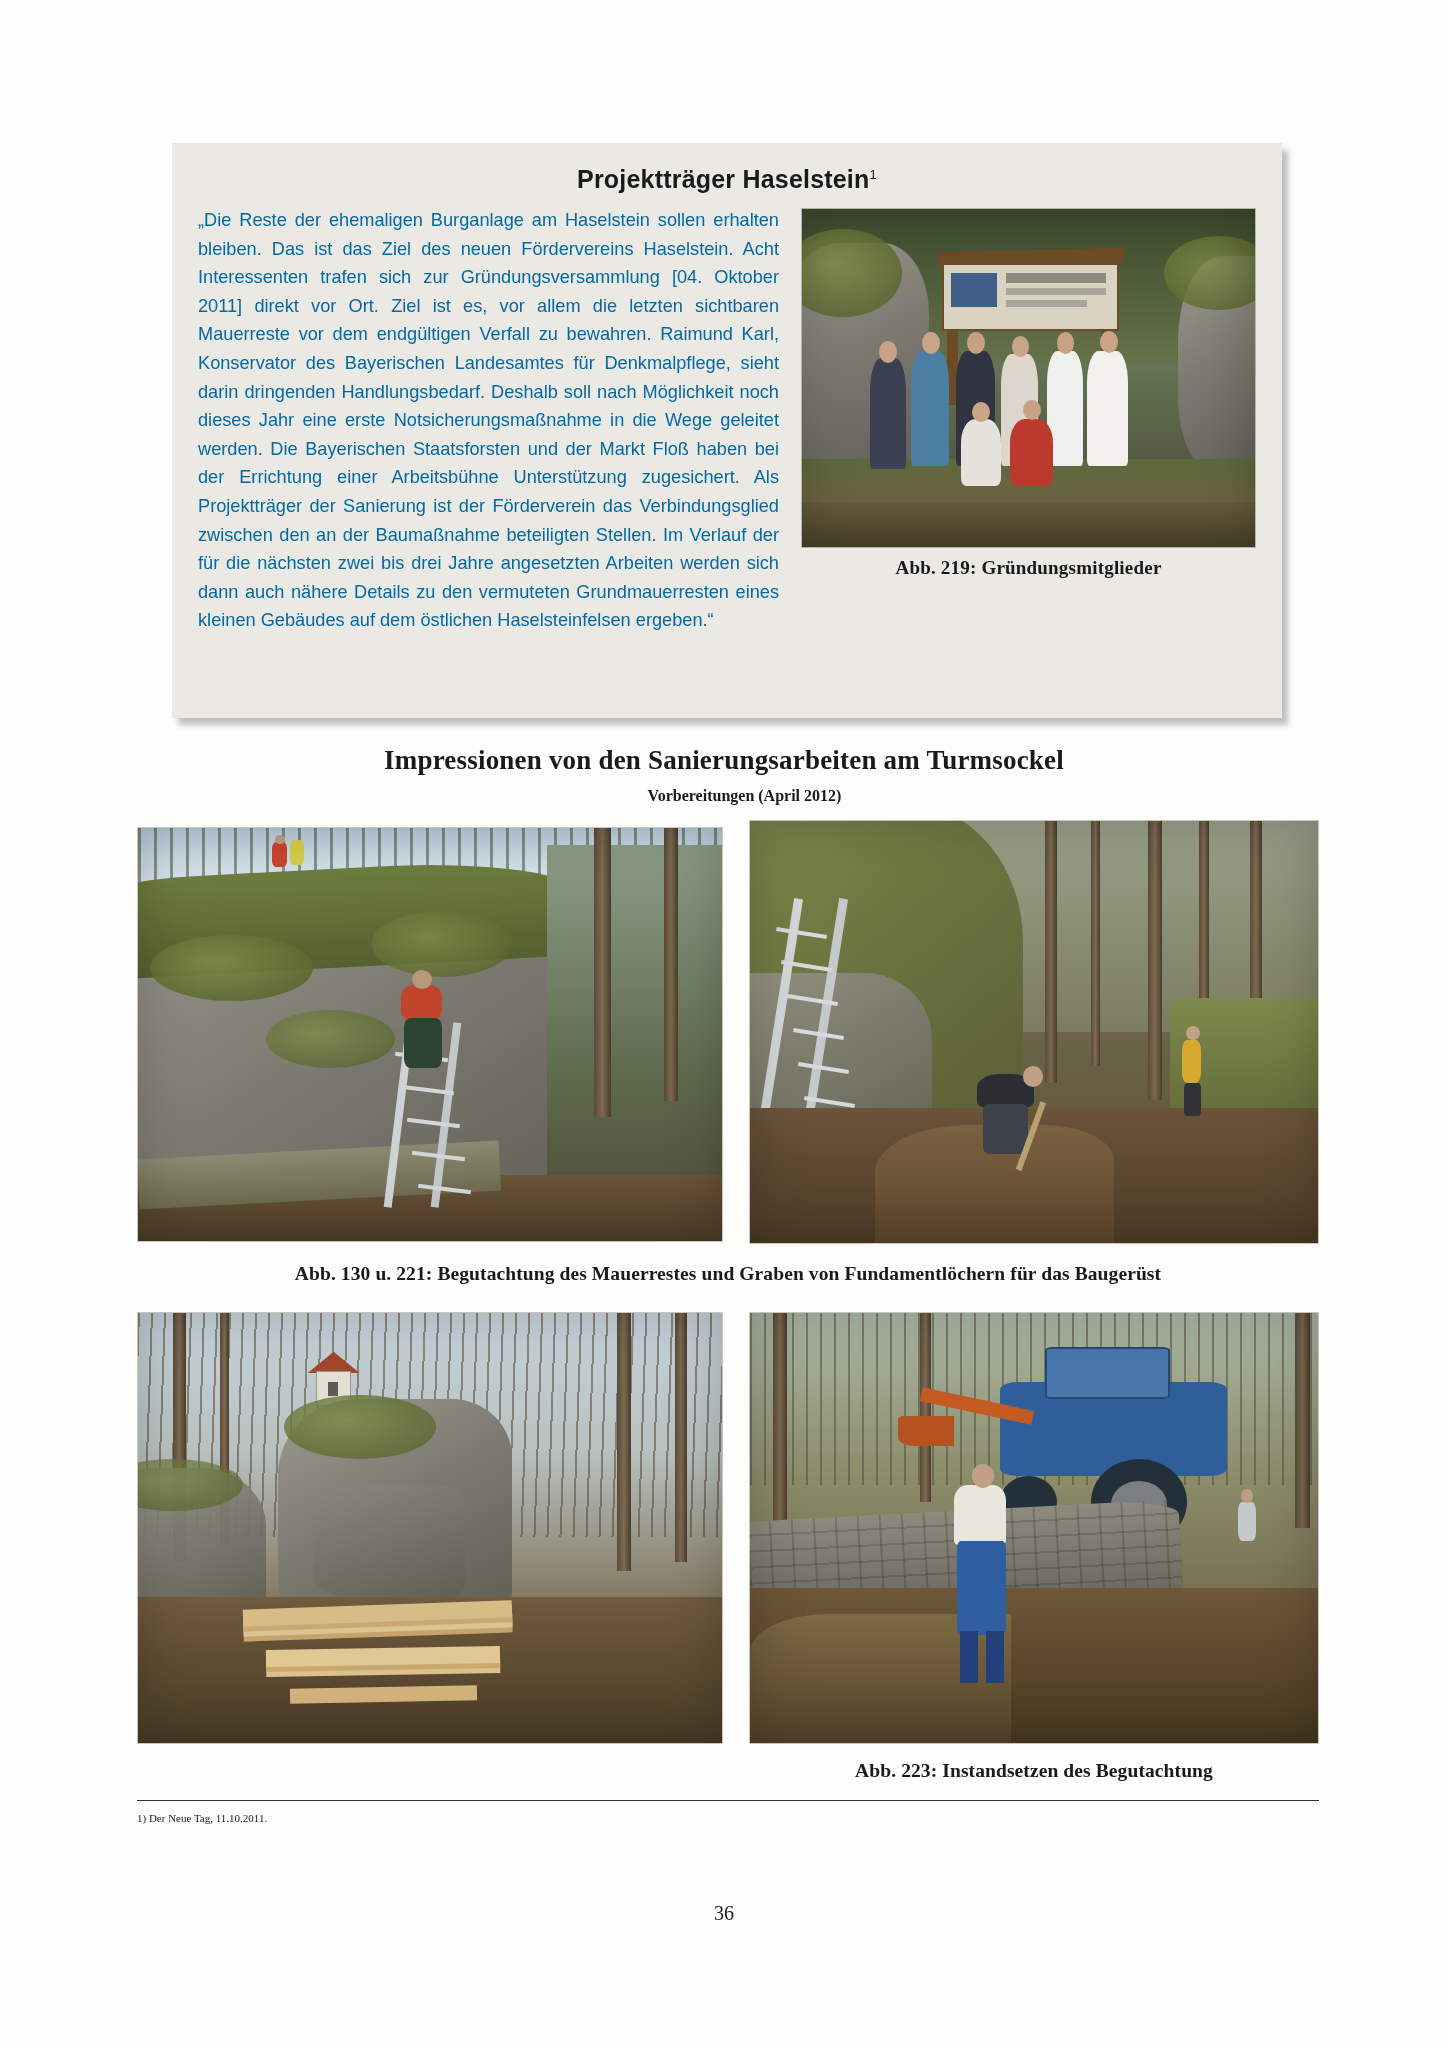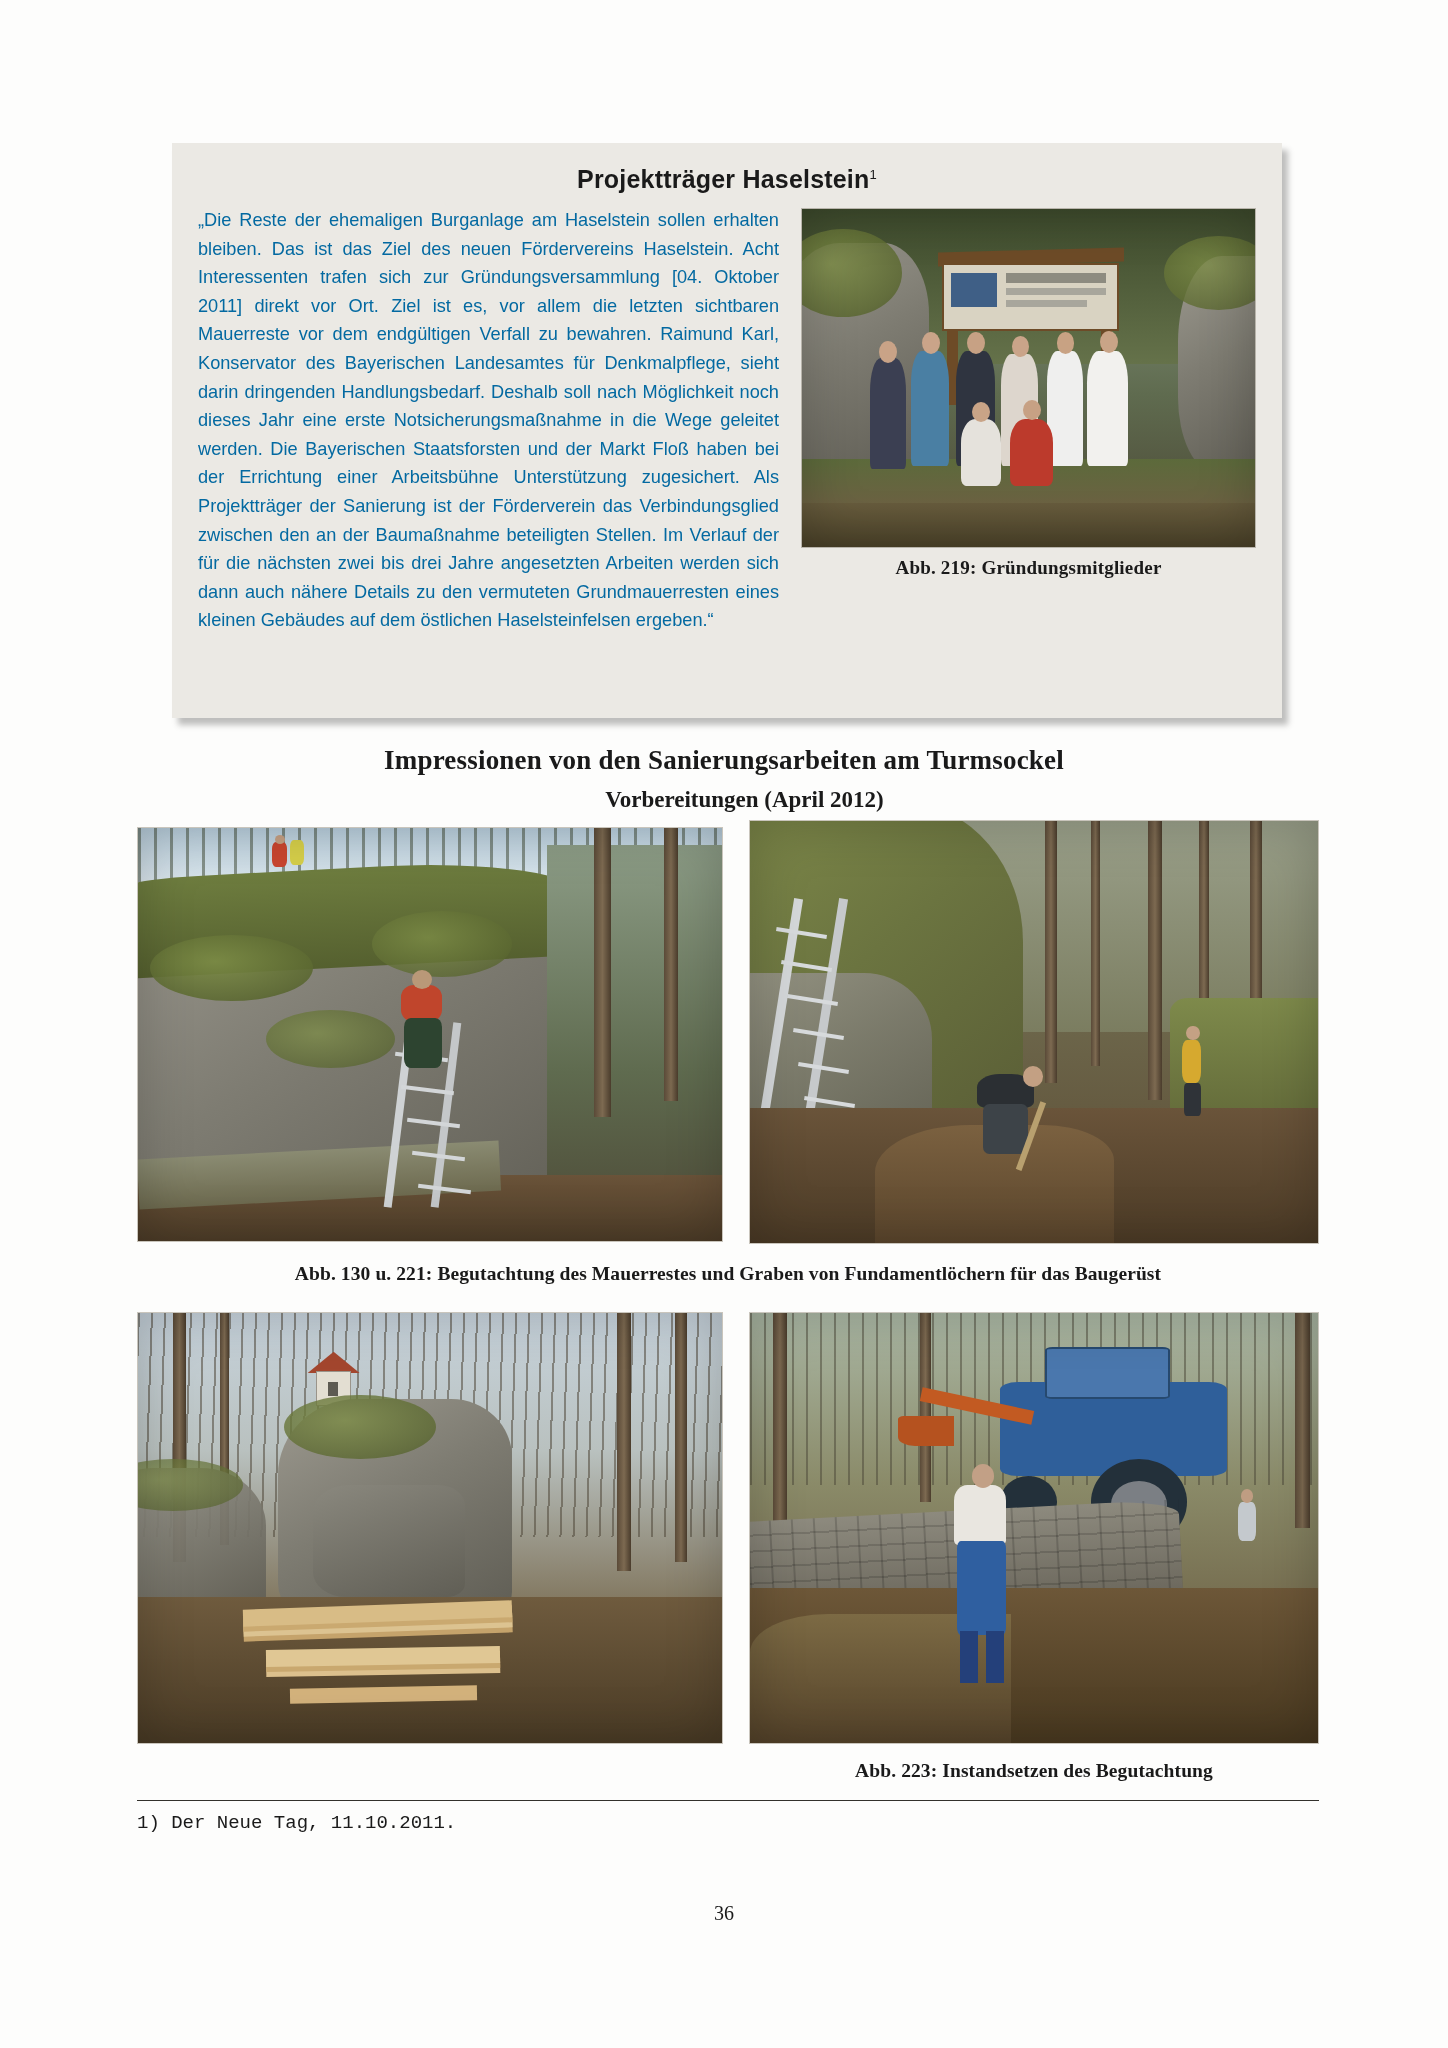--- a/index.html
+++ b/index.html
@@ -80,21 +80,21 @@
 
   
   .section-heading {
     position: absolute;
     left: 0; right: 0;
     text-align: center;
     font-family: "Liberation Serif", serif;
     font-weight: bold;
   }
   #impressions-heading { top: 745px; font-size: 27px; letter-spacing: .2px; }
-  #prep-heading { top: 787px; font-size: 23px; margin-left: 41px; }
+  #prep-heading { top: 787px; font-size: 16px; margin-left: 41px; }
 
   
   .ph {
     position: absolute;
     border: 1px solid #c9c5bc;
     box-sizing: border-box;
     overflow: hidden;
     background: #7a7f6a;
   }
   #photo-220 { left: 137px; top: 827px;  width: 586px; height: 415px; }
@@ -119,22 +119,22 @@
     left: 137px;
     top: 1800px;
     width: 1182px;
     height: 1px;
     background: #33312c;
   }
   .footnote {
     position: absolute;
     left: 137px;
     top: 1812px;
-    font-family: Liberation Mono, monospace;
-    font-size: 19px;
+    font-family: Liberation Serif, serif;
+    font-size: 11px;
   }
   .page-number {
     position: absolute;
     left: 0; right: 0;
     top: 1902px;
     text-align: center;
     font-family: "Liberation Serif", serif;
     font-size: 20px;
   }
 

